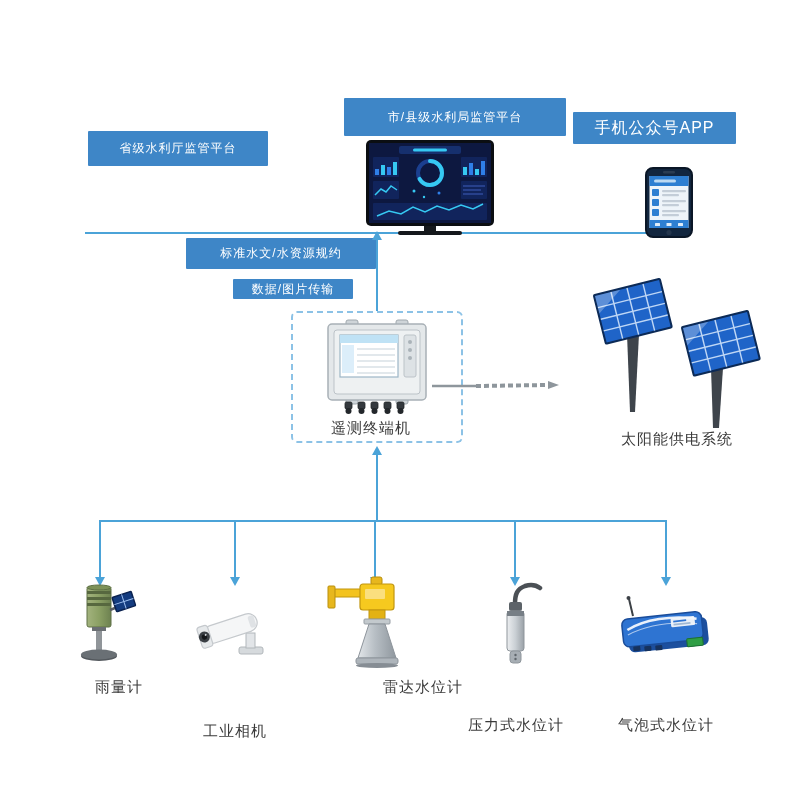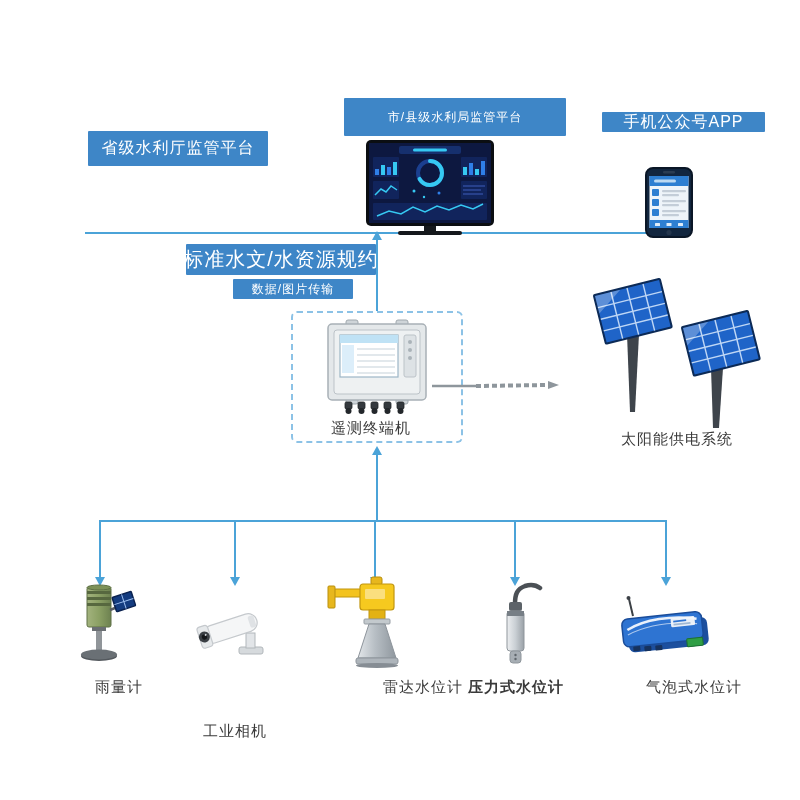--- a/index.html
+++ b/index.html
@@ -5,24 +5,24 @@
   * { margin:0; padding:0; box-sizing:border-box; }
   html,body { background:#ffffff; }
   body { font-family:"Liberation Sans","DejaVu Sans",sans-serif; }
   .canvas { position:relative; width:800px; height:800px; background:#ffffff; overflow:hidden; }
 
   .bluebox {
     position:absolute; background:#3e86c7; color:#ffffff;
     display:flex; align-items:center; justify-content:center;
     letter-spacing:1px; border-radius:1px; white-space:nowrap;
   }
-  .box-provincial { left:88px;  top:131px; width:180px; height:35px; font-size:16px; }
+  .box-provincial { left:88px;  top:131px; width:180px; height:35px; font-size:12px; }
   .box-city       { left:344px; top:98px;  width:222px; height:38px; font-size:12px; }
-  .box-app        { left:602px; top:112px; width:163px; height:20px; font-size:16px; }
-  .box-protocol   { left:186px; top:244px; width:190px; height:31px; font-size:20px; }
+  .box-app        { left:573px; top:112px; width:163px; height:32px; font-size:16px; }
+  .box-protocol   { left:186px; top:238px; width:190px; height:31px; font-size:12px; }
   .box-transfer   { left:233px; top:279px; width:120px; height:20px; font-size:12px; letter-spacing:1px; }
 
   .hline { position:absolute; height:2px; background:#4ba3d8; }
   .vline { position:absolute; width:2px;  background:#4ba3d8; }
   #hline1 { left:85px; top:232px; width:604px; }
   #hline2 { left:99px; top:520px; width:568px; }
 
   .arrow-up, .arrow-down { position:absolute; width:0; height:0;
     border-left:5.5px solid transparent; border-right:5.5px solid transparent; }
   .arrow-up   { border-bottom:9px solid #4ba3d8; }
@@ -307,16 +307,16 @@
         <rect x="20" y="49" width="7" height="5" rx="1"></rect>
         <rect x="31" y="50" width="7" height="5" rx="1"></rect>
         <rect x="42" y="50.5" width="7" height="5" rx="1"></rect>
       </g>
     </g>
   </svg>
 
   <div class="caption" style="left:100px; top:678px;margin-left:19px;">雨量计</div>
   <div class="caption" style="left:235px; top:678px;margin-top:44px;">工业相机</div>
   <div class="caption" style="left:375px; top:678px;margin-left:48px;">雷达水位计</div>
-  <div class="caption" style="left:516px; top:678px;font-weight:bold;">压力式水位计</div>
-  <div class="caption" style="left:666px; top:678px;margin-left:28px;">气泡式水位计</div>
+  <div class="caption" style="left:516px; top:716px;">压力式水位计</div>
+  <div class="caption" style="left:666px; top:716px;">气泡式水位计</div>
 
 </div>
 
 </body></html>

